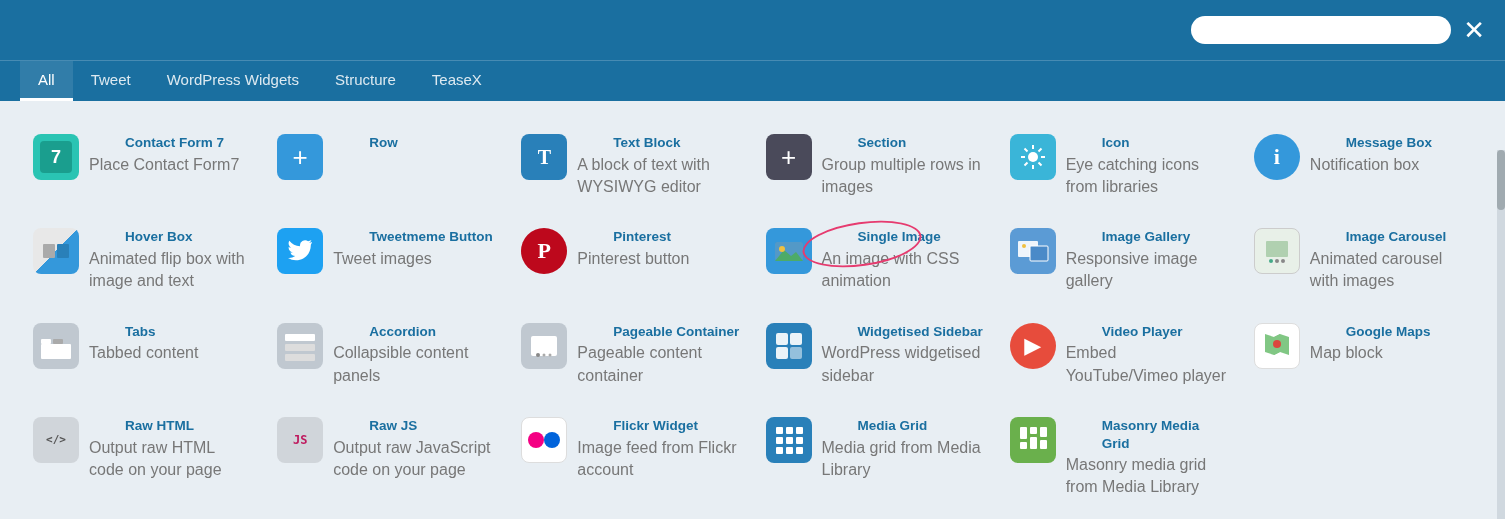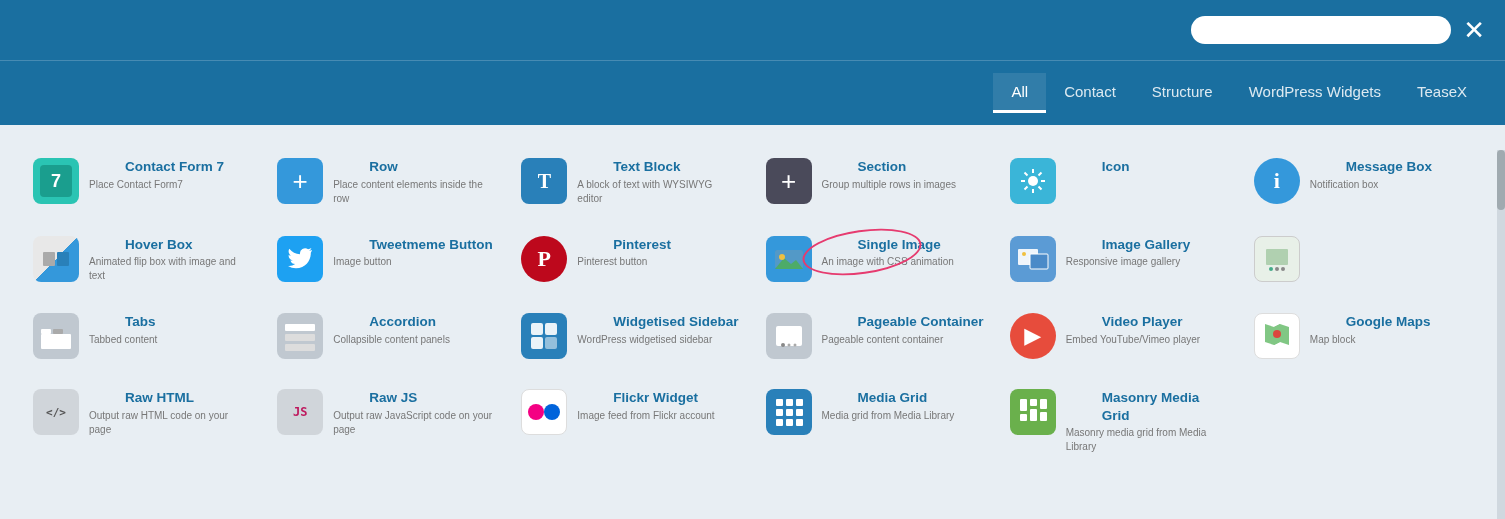--- a/index.html
+++ b/index.html
@@ -47,24 +47,23 @@
     }
     .close-btn {
       color: #fff;
       font-size: 26px;
       cursor: pointer;
       line-height: 1;
     }
 
     .tabs-bar {
       background: #1a6fa0;
-      padding: 12px 20px;
+      padding: 0 20px;
       display: flex;
       border-top: 1px solid rgba(255,255,255,0.2);
-      justify-content: flex-end;
     }
     .tab-item {
       color: rgba(255,255,255,0.85);
       padding: 10px 18px;
       font-size: 15px;
       cursor: pointer;
       border-bottom: 3px solid transparent;
     }
     .tab-item.active {
       color: #fff;
@@ -110,21 +109,21 @@
     .element-text { flex: 1; }
     .element-name {
       color: #1a6fa0;
       font-size: 13.5px;
       font-weight: 600;
       line-height: 1.3;
       margin-left: 36px;
     }
     .element-desc {
       color: #777;
-      font-size: 10px;
+      font-size: 16px;
       line-height: 1.4;
       margin-top: 2px;
     }
 
     
     .element-item.highlighted {
       position: relative;
     }
     .highlight-circle {
       position: absolute;
@@ -168,44 +167,43 @@
       <div class="search-wrapper">
         <span class="search-icon-inner">🔍</span>
         <input class="search-box" type="text" style="">
       </div>
       <span class="close-btn">✕</span>
     </div>
   </div>
 
   <div class="tabs-bar">
     <div class="tab-item active">All</div>
-    <div class="tab-item">Contact</div>
+    <div class="tab-item">Tweet</div>
+    <div class="tab-item">WordPress Widgets</div>
     <div class="tab-item">Structure</div>
-    <div class="tab-item">WordPress Widgets</div>
     <div class="tab-item">TeaseX</div>
   </div>
 
   <div class="content-area">
     <div class="grid" id="grid-container">
     <div class="element-item">
           <div class="element-icon" style="background: rgb(42, 196, 179); border-radius: 8px;">
             <div style="font-size:18px;color:#fff;font-weight:bold;background:#1a9e8e;width:32px;height:32px;display:flex;align-items:center;justify-content:center;border-radius:4px">7</div>
           </div>
           <div class="element-text">
             <div class="element-name">Contact Form 7</div>
             <div class="element-desc">Place Contact Form7</div>
           </div>
         </div>
         <div class="element-item">
           <div class="element-icon" style="background: rgb(52, 152, 219); border-radius: 8px;">
             <div style="font-size:26px;color:#fff;font-weight:300">+</div>
           </div>
           <div class="element-text">
             <div class="element-name">Row</div>
-            <div class="element-desc">Place content elements inside the row</div>
           </div>
         </div>
         <div class="element-item">
           <div class="element-icon" style="background: rgb(41, 128, 185); border-radius: 8px;">
             <div style="font-size:20px;color:#fff;font-weight:bold;font-family:serif">T</div>
           </div>
           <div class="element-text">
             <div class="element-name">Text Block</div>
             <div class="element-desc">A block of text with WYSIWYG editor</div>
           </div>
@@ -228,20 +226,21 @@
               <line x1="2" y1="14" x2="6" y2="14" stroke="#fff" stroke-width="2"></line>
               <line x1="22" y1="14" x2="26" y2="14" stroke="#fff" stroke-width="2"></line>
               <line x1="5.5" y1="5.5" x2="8.5" y2="8.5" stroke="#fff" stroke-width="2"></line>
               <line x1="19.5" y1="19.5" x2="22.5" y2="22.5" stroke="#fff" stroke-width="2"></line>
               <line x1="22.5" y1="5.5" x2="19.5" y2="8.5" stroke="#fff" stroke-width="2"></line>
               <line x1="8.5" y1="19.5" x2="5.5" y2="22.5" stroke="#fff" stroke-width="2"></line>
             </svg>
           </div>
           <div class="element-text">
             <div class="element-name">Icon</div>
+            <div class="element-desc">Eye catching icons from libraries</div>
           </div>
         </div>
         <div class="element-item">
           <div class="element-icon" style="background: rgb(52, 152, 219); border-radius: 50%;">
             <div style="font-size:22px;font-weight:bold;color:#fff;font-family:serif">i</div>
           </div>
           <div class="element-text">
             <div class="element-name">Message Box</div>
             <div class="element-desc">Notification box</div>
           </div>
@@ -259,21 +258,21 @@
           </div>
         </div>
         <div class="element-item">
           <div class="element-icon" style="background: rgb(29, 161, 242); border-radius: 8px;">
             <svg width="28" height="24" viewBox="0 0 28 24">
               <path d="M26 3a10.4 10.4 0 01-3 .8A5.2 5.2 0 0025.4 1a10.4 10.4 0 01-3.3 1.2A5.2 5.2 0 0014 7.2a14.7 14.7 0 01-10.7-5.4 5.2 5.2 0 001.6 6.9 5.2 5.2 0 01-2.3-.6v.1a5.2 5.2 0 004.1 5.1 5.2 5.2 0 01-2.3.1 5.2 5.2 0 004.8 3.6A10.4 10.4 0 012 19a14.7 14.7 0 008 2.3c9.6 0 14.8-7.9 14.8-14.8v-.7A10.6 10.6 0 0026 3z" fill="#fff"></path>
             </svg>
           </div>
           <div class="element-text">
             <div class="element-name">Tweetmeme Button</div>
-            <div class="element-desc">Image button</div>
+            <div class="element-desc">Tweet images</div>
           </div>
         </div>
         <div class="element-item">
           <div class="element-icon" style="background: rgb(189, 8, 28); border-radius: 50%;">
             <div style="font-size:22px;font-weight:bold;color:#fff;font-family:Georgia,serif">P</div>
           </div>
           <div class="element-text">
             <div class="element-name">Pinterest</div>
             <div class="element-desc">Pinterest button</div>
           </div>
@@ -308,20 +307,24 @@
         </div>
         <div class="element-item">
           <div class="element-icon" style="background: rgb(232, 240, 232); border: 1px solid rgb(204, 204, 204); color: rgb(85, 85, 85); border-radius: 8px;">
             <svg width="34" height="28" viewBox="0 0 34 28">
               <rect x="6" y="4" width="22" height="16" rx="1" fill="#b0d0b0"></rect>
               <circle cx="11" cy="24" r="2" fill="#4a8"></circle>
               <circle cx="17" cy="24" r="2" fill="#888"></circle>
               <circle cx="23" cy="24" r="2" fill="#888"></circle>
             </svg>
           </div>
+          <div class="element-text">
+            <div class="element-name">Image Carousel</div>
+            <div class="element-desc">Animated carousel with images</div>
+          </div>
         </div>
         <div class="element-item">
           <div class="element-icon" style="background: rgb(192, 200, 208); border-radius: 8px;">
             <svg width="34" height="30" viewBox="0 0 34 30">
               <rect x="2" y="8" width="10" height="5" rx="1" fill="#fff"></rect>
               <rect x="14" y="8" width="10" height="5" rx="1" fill="#aaa"></rect>
               <rect x="2" y="13" width="30" height="15" rx="1" fill="#fff"></rect>
             </svg>
           </div>
           <div class="element-text">
@@ -333,48 +336,48 @@
           <div class="element-icon" style="background: rgb(192, 200, 208); border-radius: 8px;">
             <svg width="34" height="30" viewBox="0 0 34 30">
               <rect x="2" y="3" width="30" height="7" rx="1" fill="#fff"></rect>
               <rect x="2" y="13" width="30" height="7" rx="1" fill="#ddd"></rect>
               <rect x="2" y="23" width="30" height="7" rx="1" fill="#ddd"></rect>
             </svg>
           </div>
           <div class="element-text">
             <div class="element-name">Accordion</div>
             <div class="element-desc">Collapsible content panels</div>
+          </div>
+        </div>
+        <div class="element-item">
+          <div class="element-icon" style="background: rgb(192, 200, 208); border-radius: 8px;">
+            <svg width="34" height="30" viewBox="0 0 34 30">
+              <rect x="4" y="5" width="26" height="20" rx="2" fill="#fff"></rect>
+              <circle cx="11" cy="24" r="2" fill="#888"></circle>
+              <circle cx="17" cy="24" r="1.5" fill="#aaa"></circle>
+              <circle cx="23" cy="24" r="1.5" fill="#aaa"></circle>
+            </svg>
+          </div>
+          <div class="element-text">
+            <div class="element-name">Pageable Container</div>
+            <div class="element-desc">Pageable content container</div>
           </div>
         </div>
         <div class="element-item">
           <div class="element-icon" style="background: rgb(41, 128, 185); border-radius: 8px;">
             <svg width="32" height="32" viewBox="0 0 32 32">
               <rect x="3" y="3" width="12" height="12" rx="2" fill="#fff" opacity="0.9"></rect>
               <rect x="17" y="3" width="12" height="12" rx="2" fill="#fff" opacity="0.9"></rect>
               <rect x="3" y="17" width="12" height="12" rx="2" fill="#fff" opacity="0.9"></rect>
               <rect x="17" y="17" width="12" height="12" rx="2" fill="#fff" opacity="0.5"></rect>
             </svg>
           </div>
           <div class="element-text">
             <div class="element-name">Widgetised Sidebar</div>
             <div class="element-desc">WordPress widgetised sidebar</div>
-          </div>
-        </div>
-        <div class="element-item">
-          <div class="element-icon" style="background: rgb(192, 200, 208); border-radius: 8px;">
-            <svg width="34" height="30" viewBox="0 0 34 30">
-              <rect x="4" y="5" width="26" height="20" rx="2" fill="#fff"></rect>
-              <circle cx="11" cy="24" r="2" fill="#888"></circle>
-              <circle cx="17" cy="24" r="1.5" fill="#aaa"></circle>
-              <circle cx="23" cy="24" r="1.5" fill="#aaa"></circle>
-            </svg>
-          </div>
-          <div class="element-text">
-            <div class="element-name">Pageable Container</div>
-            <div class="element-desc">Pageable content container</div>
           </div>
         </div>
         <div class="element-item">
           <div class="element-icon" style="background: rgb(231, 76, 60); border-radius: 50%;">
             <div style="font-size:22px;color:#fff">▶</div>
           </div>
           <div class="element-text">
             <div class="element-name">Video Player</div>
             <div class="element-desc">Embed YouTube/Vimeo player</div>
           </div>

